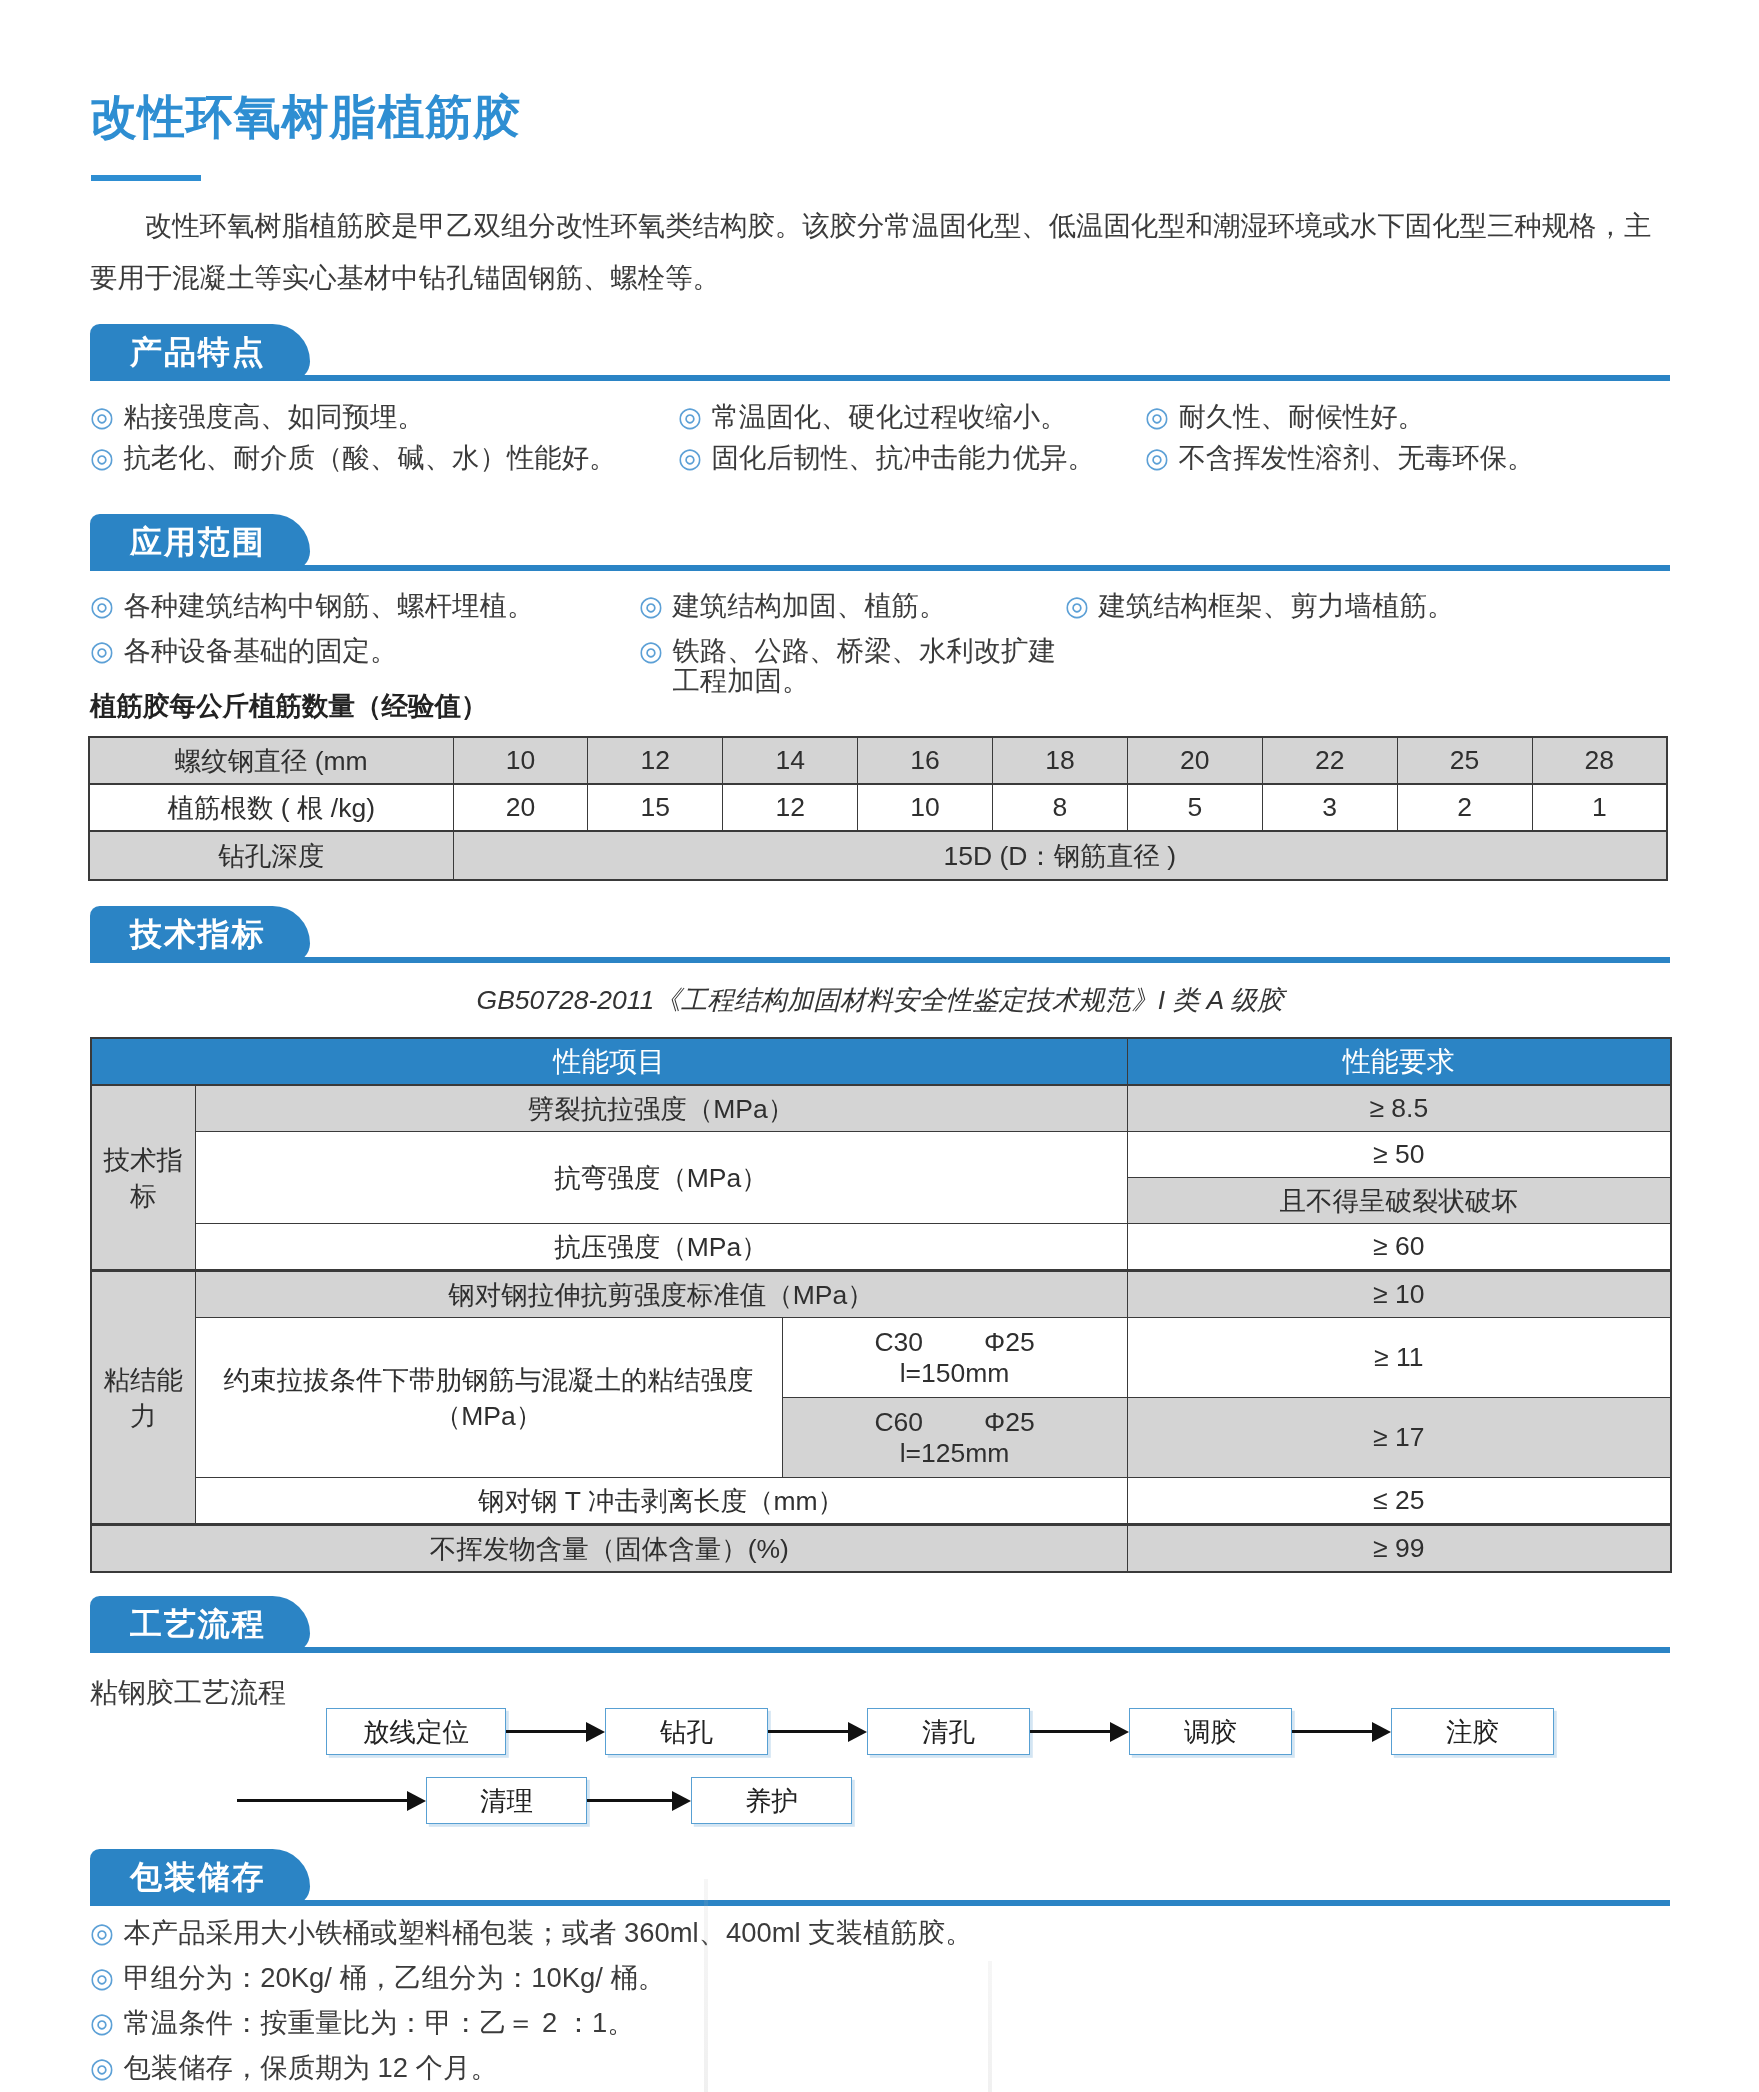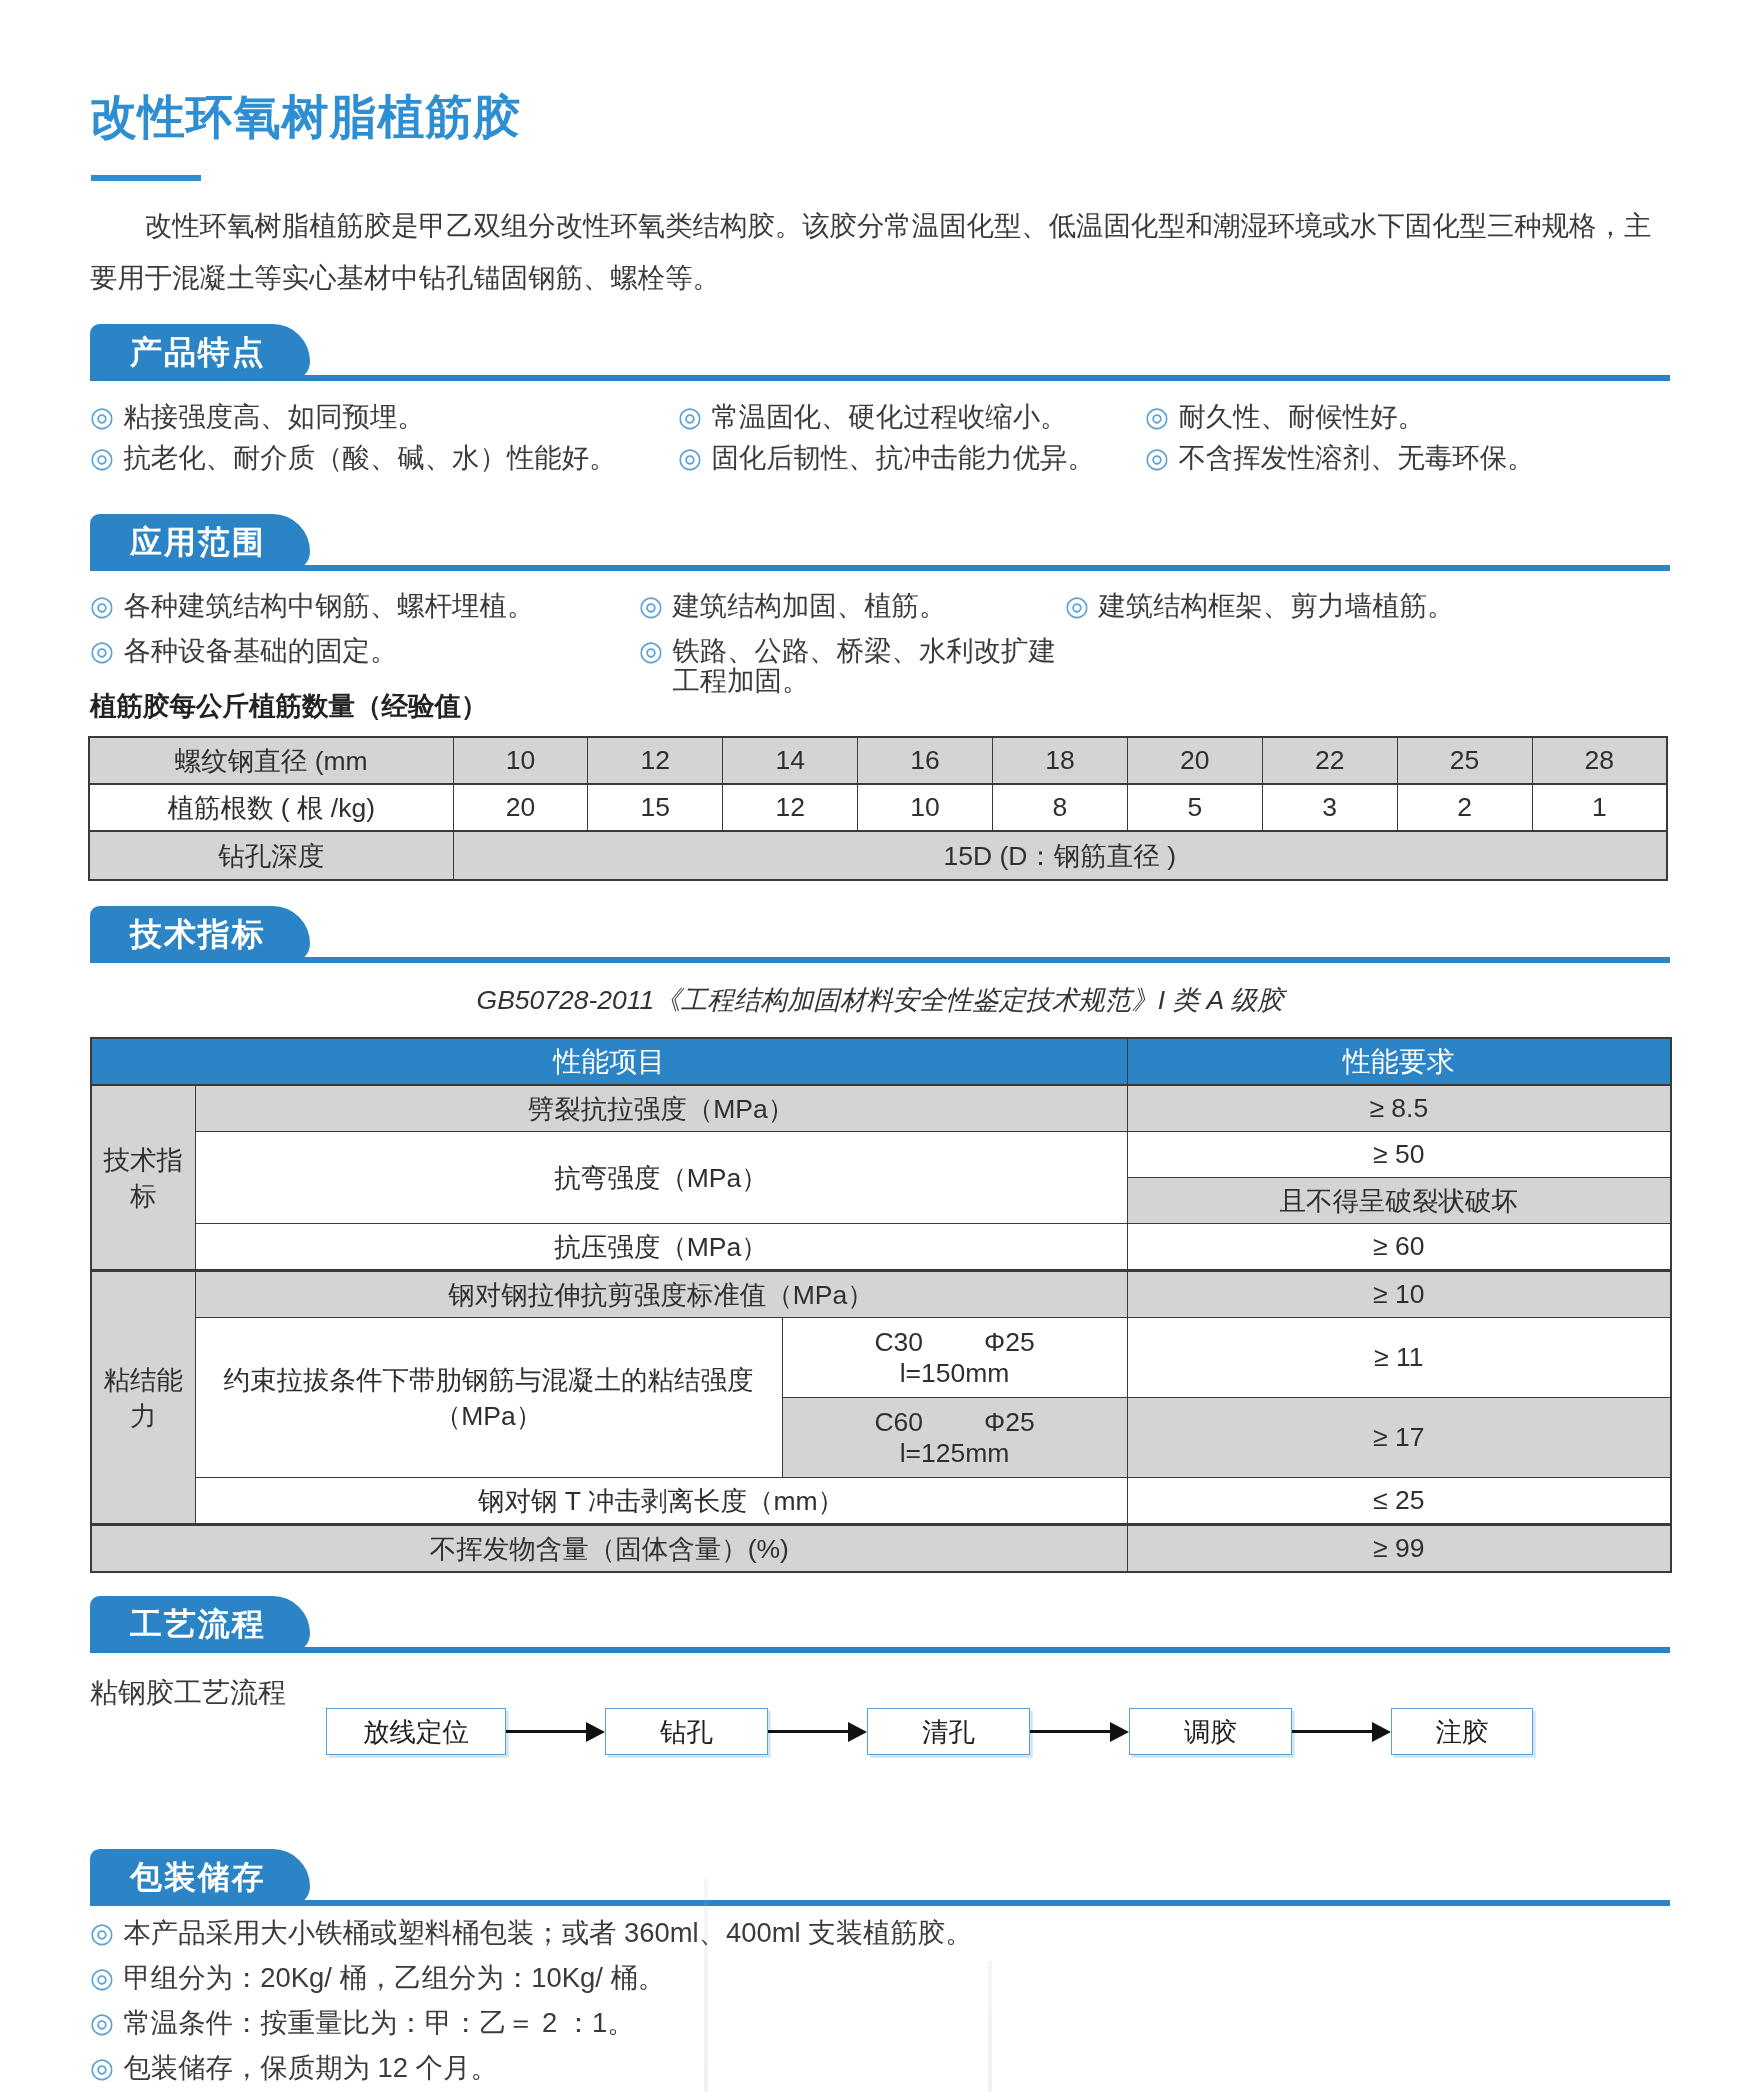--- a/index.html
+++ b/index.html
@@ -261,23 +261,35 @@
     <div class="fbox" style="width:163px">清孔</div>
     <div class="arrow" style="width:99px">
         <span class="shaft"></span>
         <span class="head"></span>
       </div>
     <div class="fbox" style="width:163px">调胶</div>
     <div class="arrow" style="width:99px">
         <span class="shaft"></span>
         <span class="head"></span>
       </div>
-    <div class="fbox" style="width:142px">注胶</div>
-  </div>
-
+    <div class="fbox" style="width:163px">注胶</div>
+  </div>
+
+  <div class="flow-row flow-row2">
+    <div class="arrow" style="width:189px">
+        <span class="shaft"></span>
+        <span class="head"></span>
+      </div>
+    <div class="fbox" style="width:161px">清理</div>
+    <div class="arrow" style="width:104px">
+        <span class="shaft"></span>
+        <span class="head"></span>
+      </div>
+    <div class="fbox" style="width:161px">养护</div>
+  </div>
 
   <div class="sec" style="top:1825px">
     <div class="sec-line"></div>
     <div class="sec-badge">包装储存</div>
   </div>
   <div class="pack-list">
     <div class="bullet">
         <span class="bmark">◎</span>
         <span>本产品采用大小铁桶或塑料桶包装；或者 360ml、400ml 支装植筋胶。</span>
       </div>

